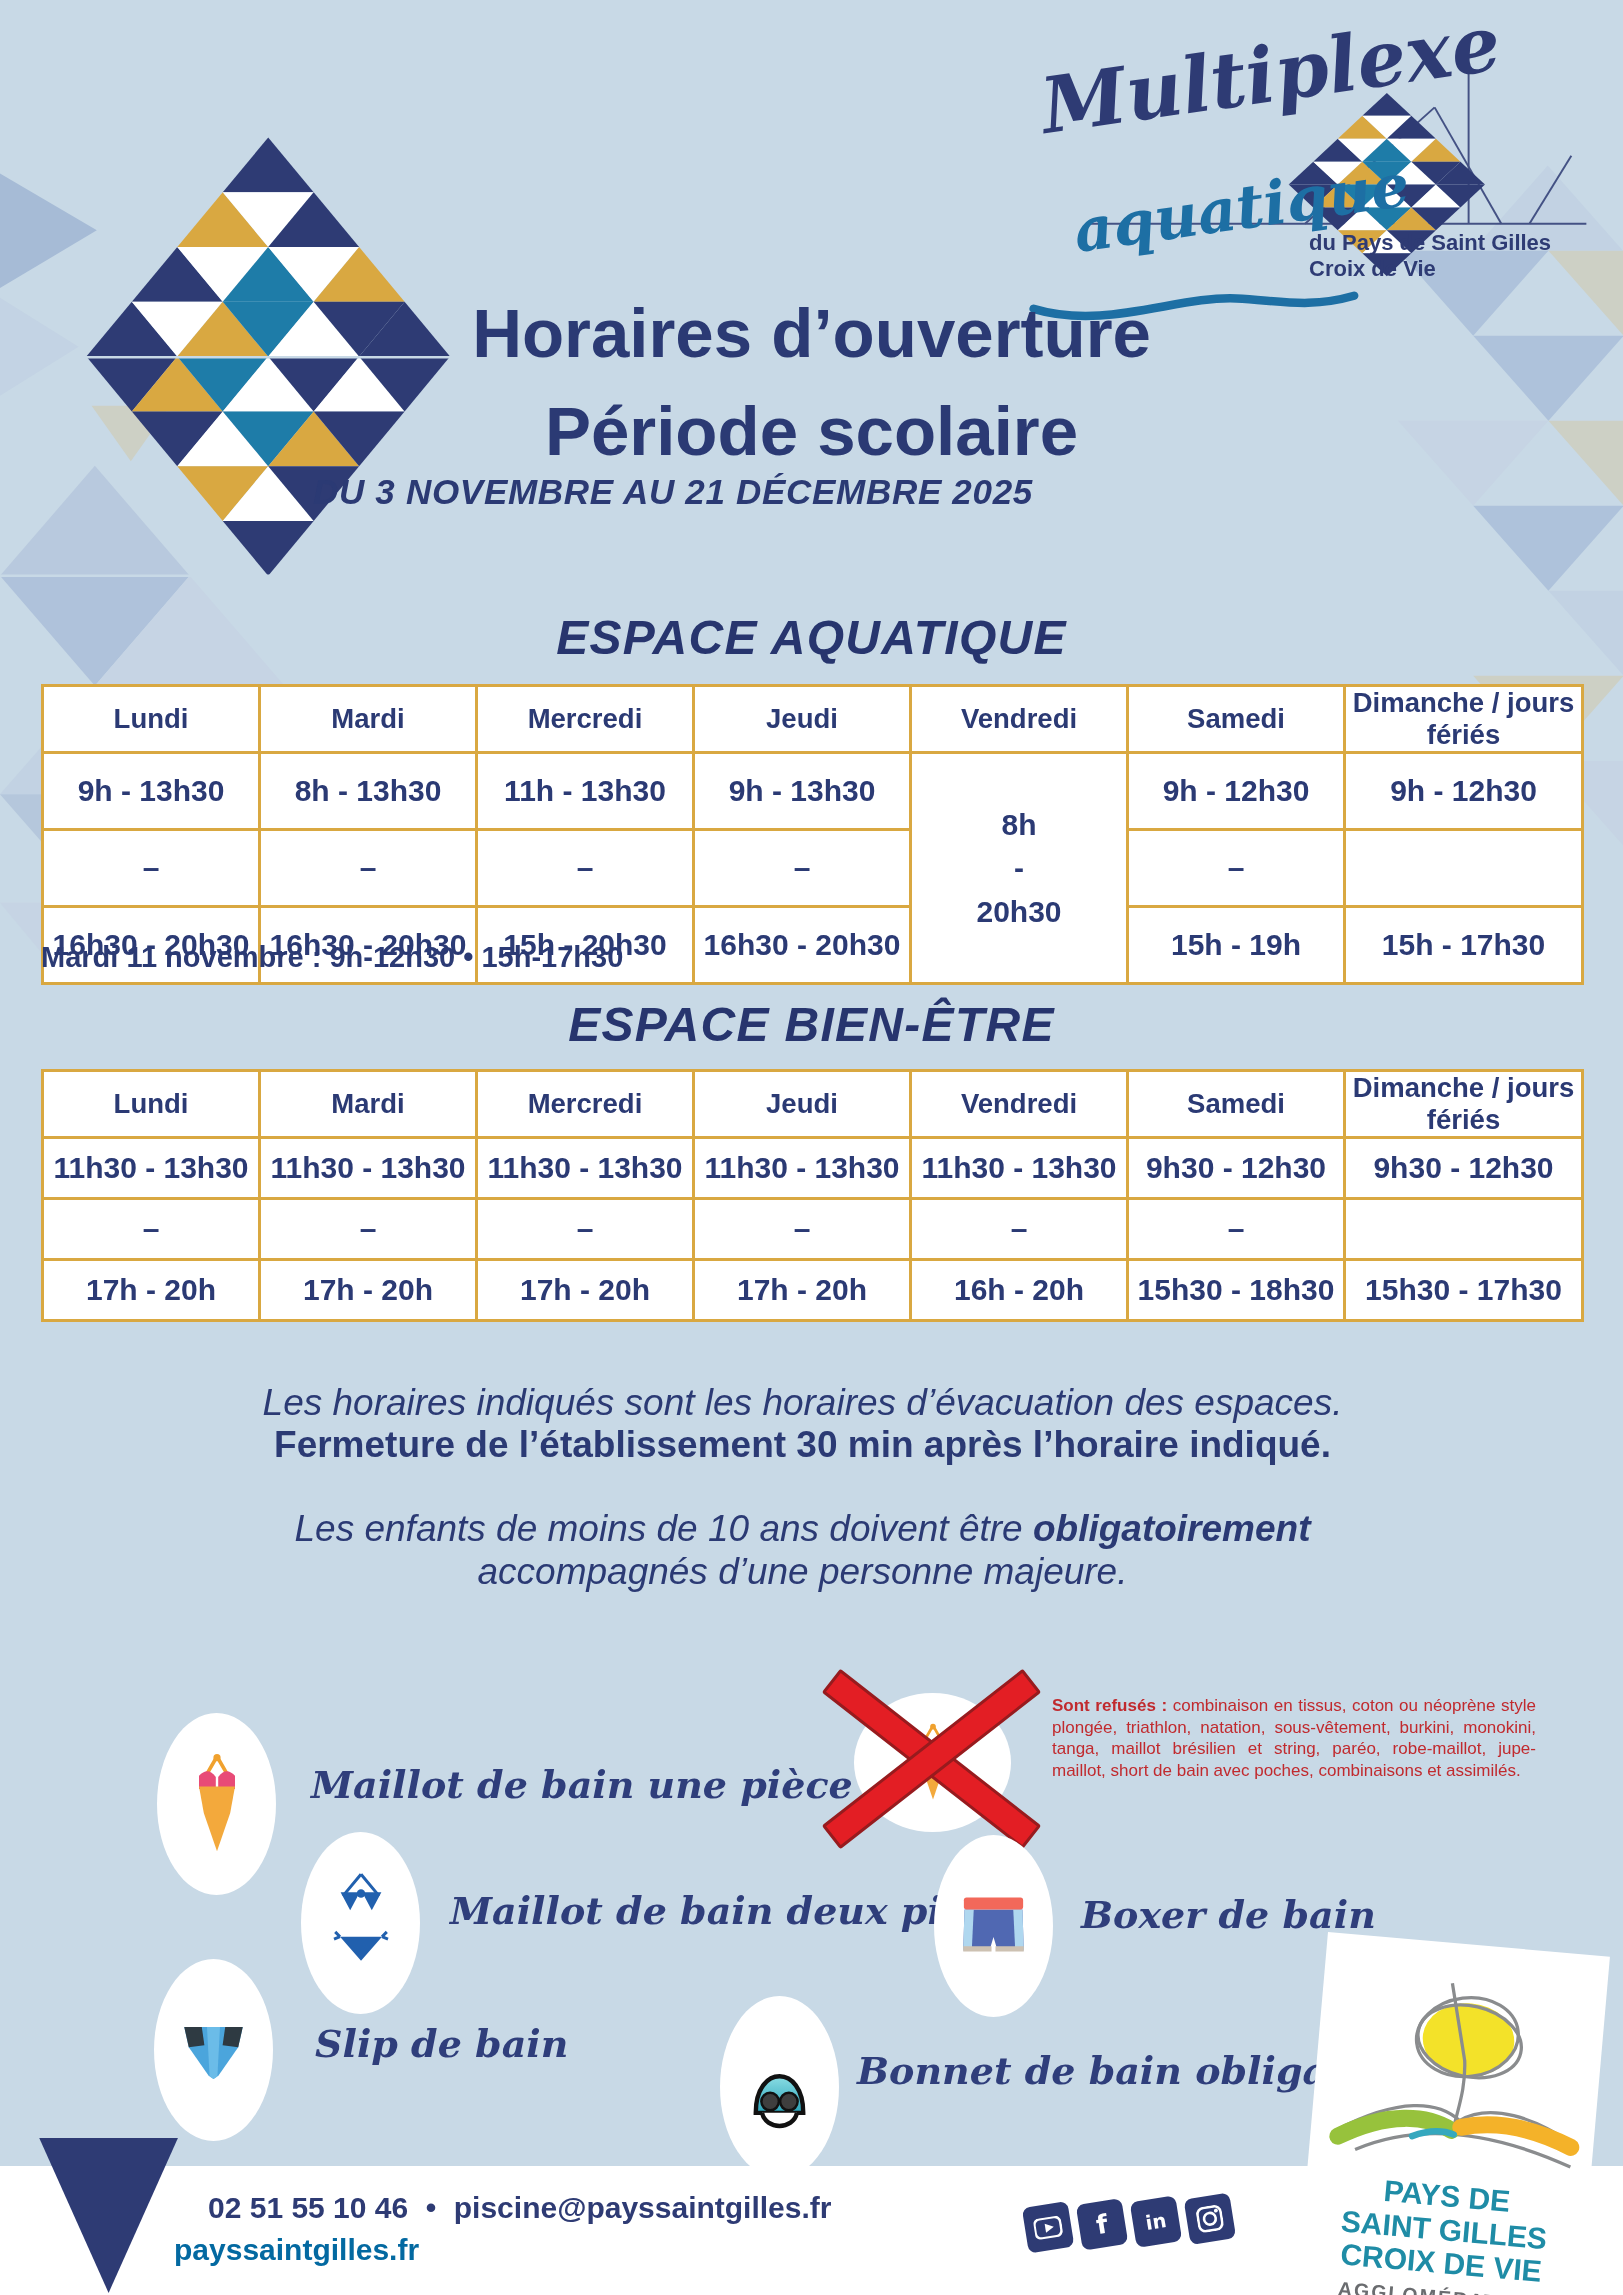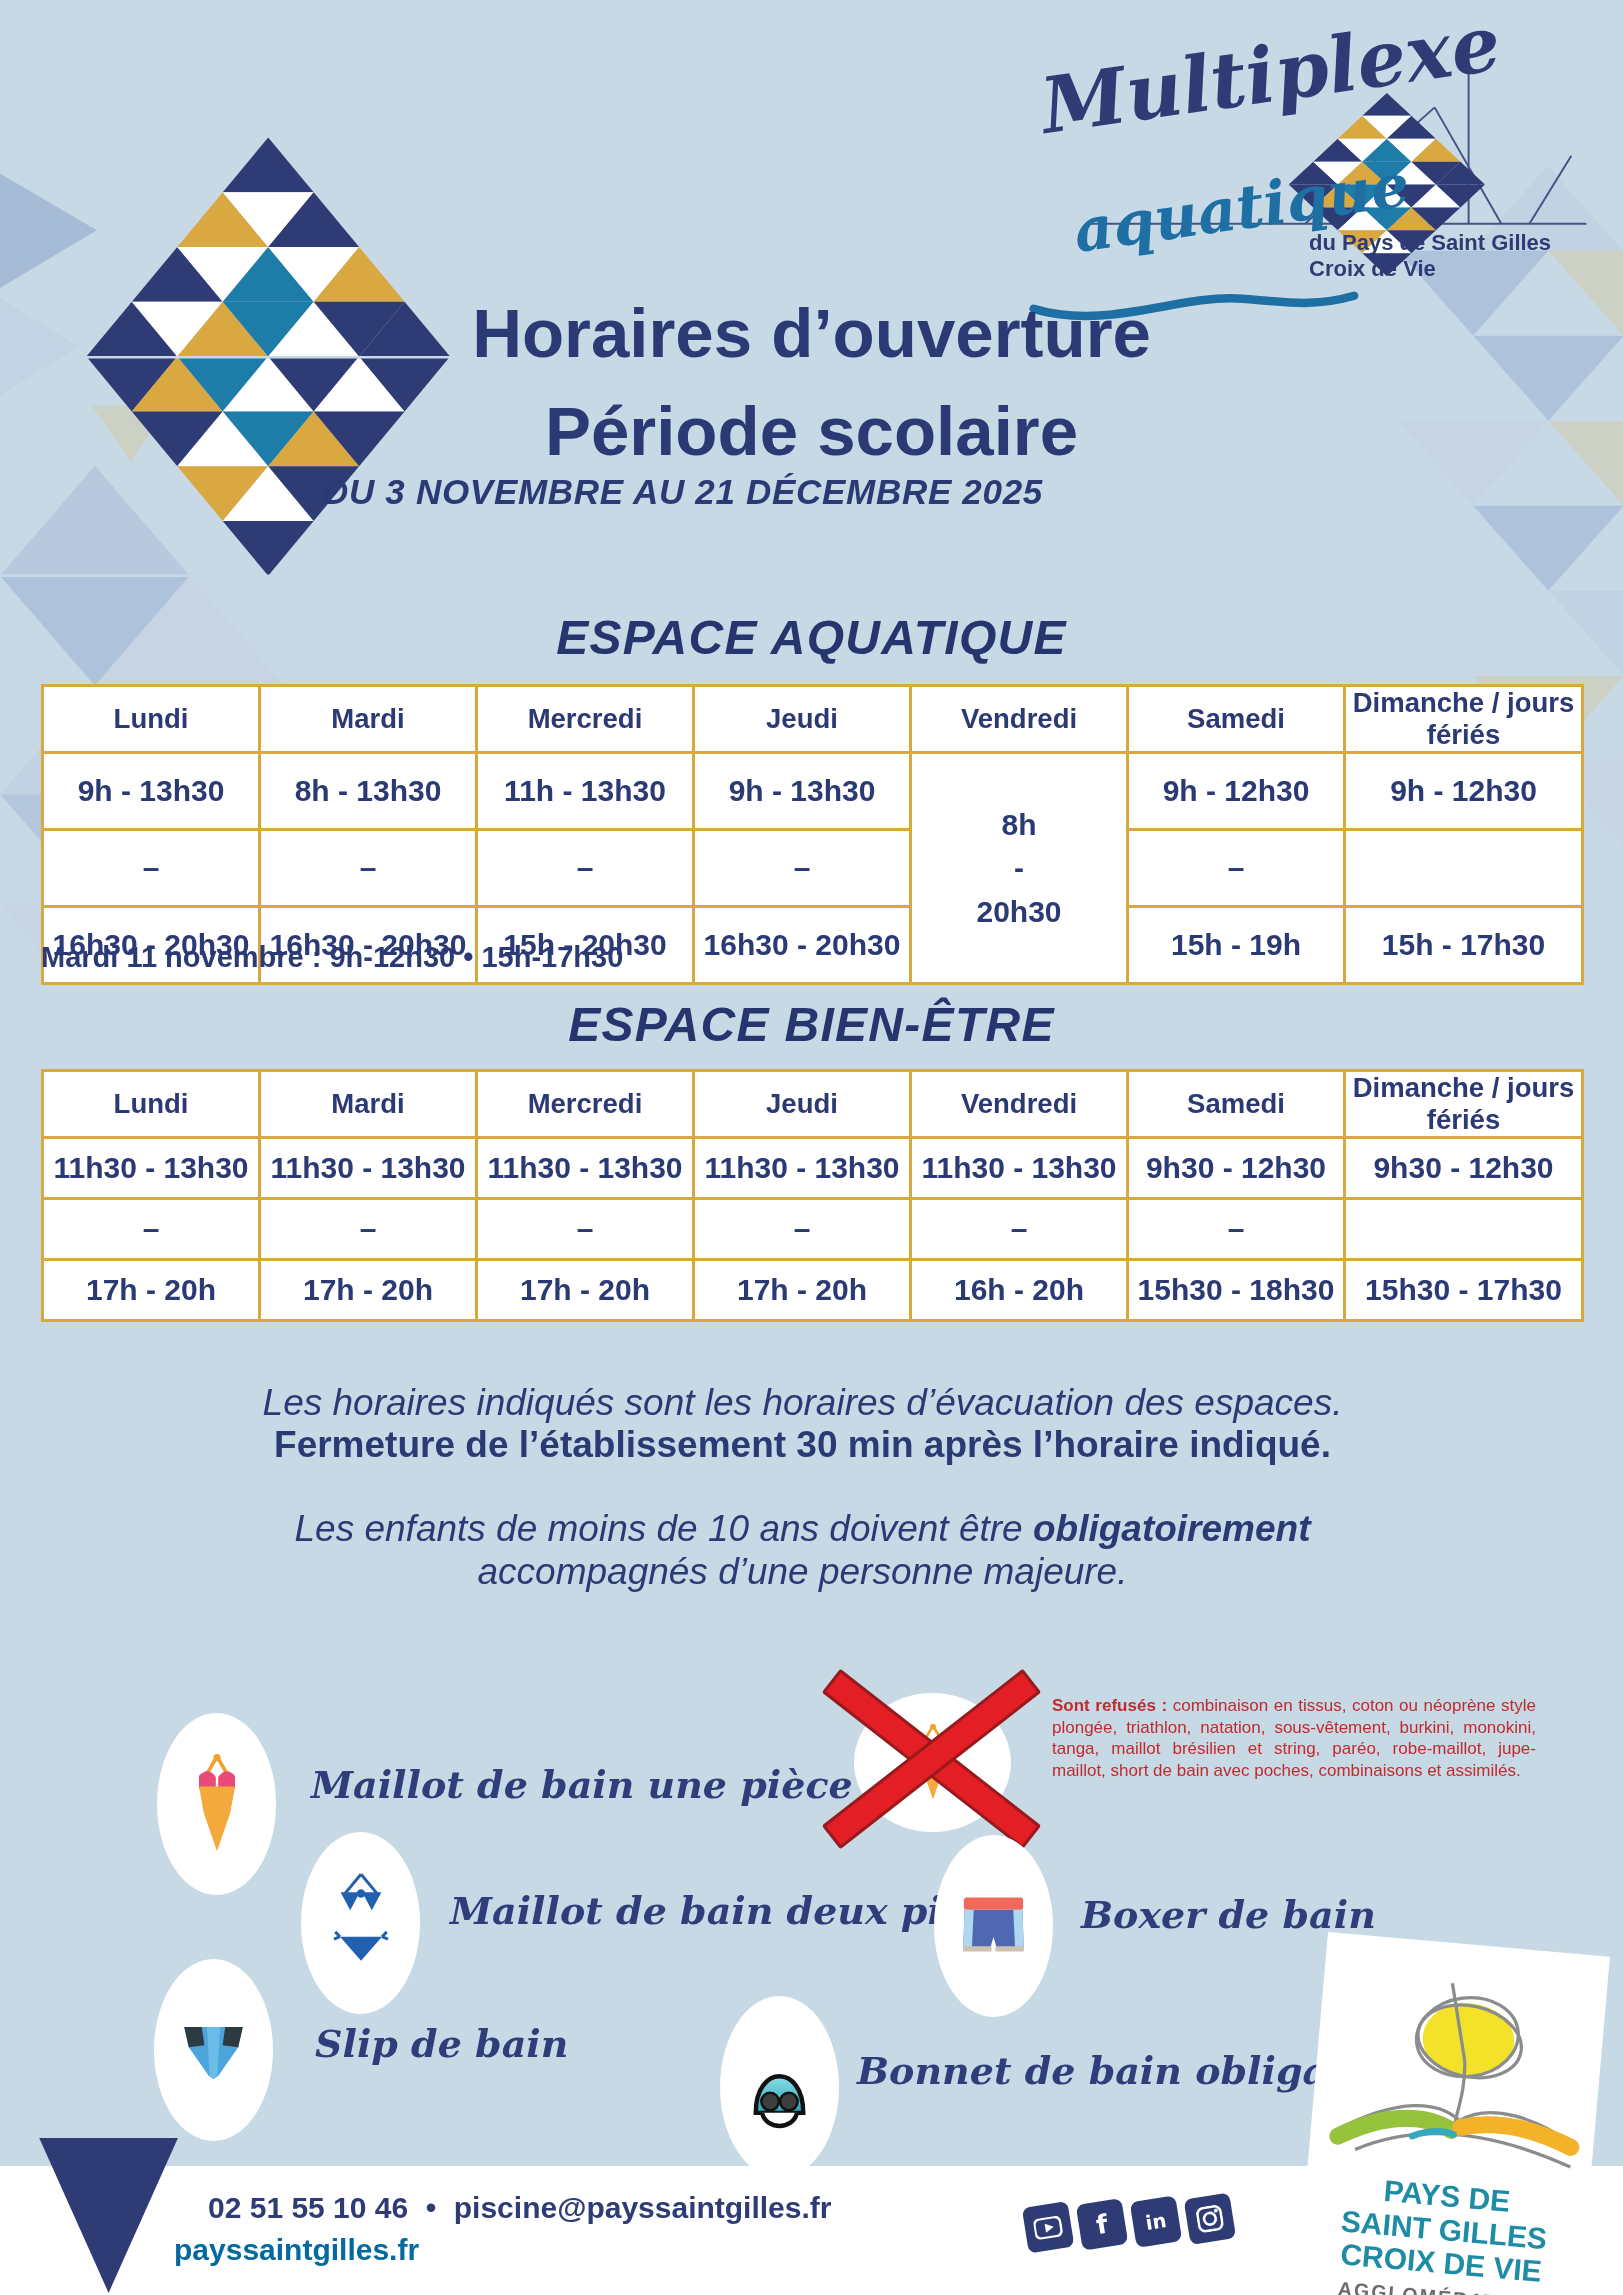--- a/index.html
+++ b/index.html
@@ -9,21 +9,21 @@
   .decor-svg { left: 0; top: 0; z-index: 0; pointer-events: none; }
   .z1 { z-index: 1; } .z2 { z-index: 2; } .z3 { z-index: 3; } .z4 { z-index: 4; }
 
   
   .logo-name { left: 1040px; top: 36px; width: 366px; font-family: "DejaVu Serif", serif; font-style: italic; font-weight: 700; font-size: 77px; color: #2E3B74; transform: rotate(-8deg); text-align: center; }
   .logo-subname { left: 1073px; top: 177px; width: 275px; font-family: "DejaVu Serif", serif; font-style: italic; font-weight: 700; font-size: 60px; color: #1D6FA4; transform: rotate(-8deg); text-align: center; }
   .logo-tagline { left: 1309px; top: 230px; width: 275px; font-size: 22px; font-weight: 700; color: #2E3B74; text-align: left; }
 
   
   .main-title { left: 0; top: 285px; width: 1623px; text-align: center; font-size: 69px; font-weight: 700; color: #2B3A74; line-height: 1.42; }
-  .subtitle { left: 10px; top: 472px; width: 1346px; text-align: center; font-size: 35px; font-weight: 800; font-style: italic; color: #2B3A74; letter-spacing: 0.7px; }
+  .subtitle { left: 0; top: 472px; width: 1346px; text-align: center; font-size: 35px; font-weight: 800; font-style: italic; color: #2B3A74; letter-spacing: 0.7px; }
   .section-heading { width: 1623px; left: 0; text-align: center; font-size: 48px; font-weight: 800; font-style: italic; color: #27356E; letter-spacing: 1.3px; }
   .heading-aqua { top: 610px; }
   .heading-bien { top: 997px; }
 
   
   .sched-wrap { left: 41px; width: 1541px; }
   .t1 { top: 684px; }
   .t2 { top: 1069px; }
   table.sched { width: 100%; border-collapse: collapse; table-layout: fixed; border: 1.3px solid #D9A841; }
   table.sched th, table.sched td { border: 3.3px solid #D9A841; background: #FFFFFF; text-align: center; vertical-align: middle; color: #2B3A74; }

